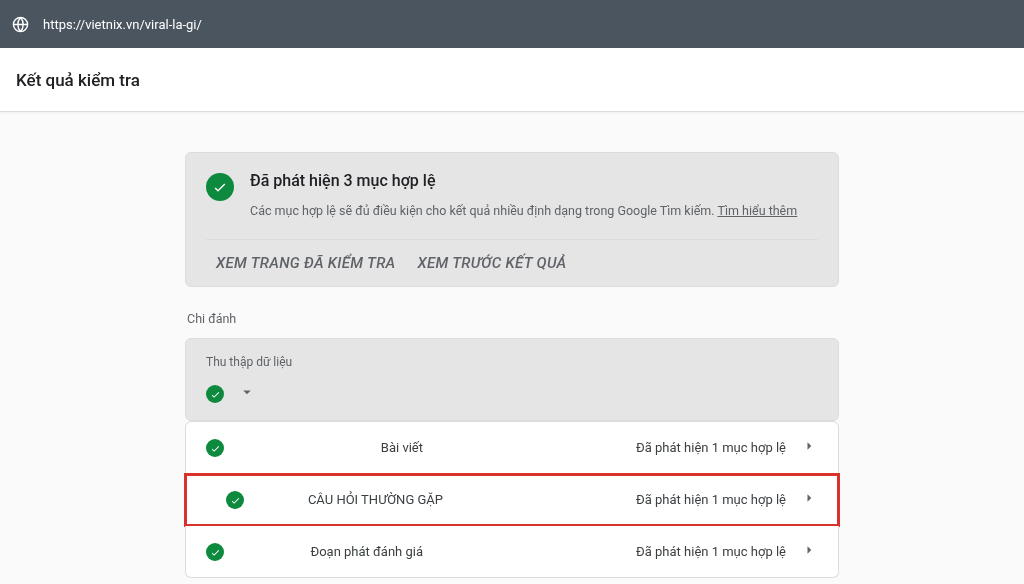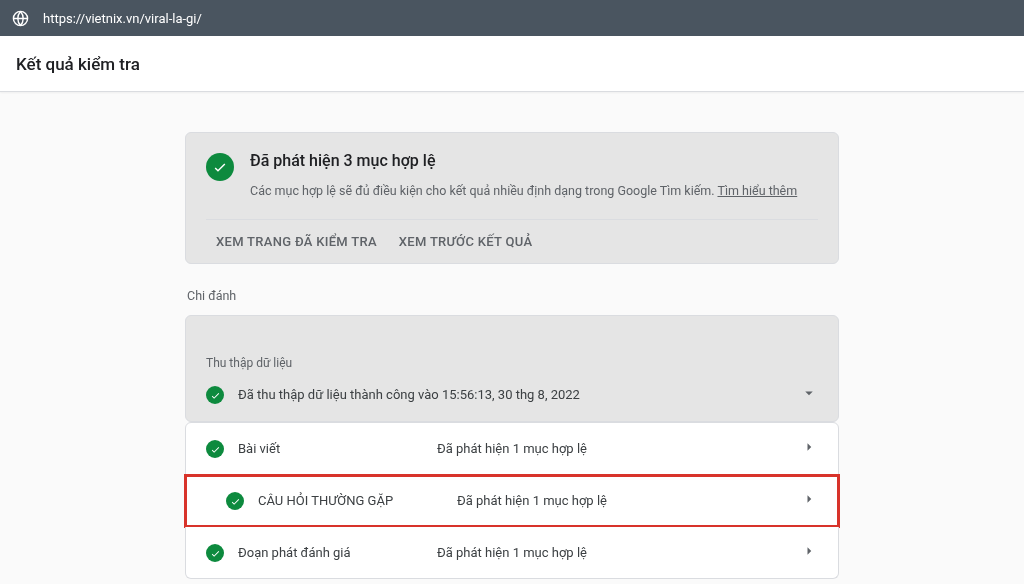--- a/index.html
+++ b/index.html
@@ -7,31 +7,31 @@
     font-family: Roboto, Arial, sans-serif;
     background: #fafafa;
     color: #202124;
     font-size: 13px;
     width: 1024px;
     height: 584px;
     overflow: hidden;
   }
   .url-bar {
     background: #4a5560;
-    height: 36px;
+    height: 48px;
     display: flex;
     align-items: center;
     padding: 0 12px;
     gap: 14px;
   }
   .url-bar .globe { color: #fff; display: flex; align-items: center; }
   .url-bar .url { color: #fff; font-size: 13px; }
   .titlebar {
     background: #fff;
-    height: 56px;
+    height: 64px;
     display: flex;
     align-items: center;
     padding: 0 16px;
     border-bottom: 1px solid #dadce0;
     box-shadow: 0 1px 2px rgba(0,0,0,0.05);
   }
   .titlebar h1 { font-size: 17px; font-weight: 500; color: #202124; }
   .content {
     padding: 40px 0 0 0;
     display: flex;
@@ -63,44 +63,46 @@
   .status-text h2 { font-size: 16px; font-weight: 500; color: #202124; margin-bottom: 4px; }
   .status-text p { font-size: 12.5px; color: #5f6368; line-height: 1.5; margin-top: 12px; }
   .status-text a { color: #5f6368; text-decoration: underline; }
   .action-row {
     border-top: 1px solid #dadce0;
     display: flex;
     padding: 14px 10px;
     gap: 22px;
   }
   .action-btn {
-    font-size: 13px;
+    font-size: 15px;
     font-weight: 500;
     color: #5f6368;
     letter-spacing: 0.3px;
     cursor: pointer;
+    font-style: italic;
   }
   .section-label {
     font-size: 12.5px;
     color: #5f6368;
     margin: 24px 0 12px 2px;
   }
   .crawl-card { padding: 16px 20px; }
-  .crawl-label { font-size: 12px; color: #5f6368; margin-bottom: 14px; margin-top: 24px; }
+  .crawl-label { font-size: 12px; color: #5f6368; margin-bottom: 14px; }
   .crawl-row { display: flex; align-items: center; gap: 14px; }
   .crawl-msg { font-size: 13px; color: #3c4043; flex: 1; }
   .expand { color: #5f6368; }
   .list { display: flex; flex-direction: column; }
   .item {
     background: #fff;
     border: 1px solid #dadce0;
     padding: 15px 20px;
     display: flex;
     align-items: center;
     gap: 14px;
+    text-align: right;
   }
   .item + .item { border-top: none; }
   .item:first-child { border-radius: 6px 6px 0 0; }
   .item:last-child { border-radius: 0 0 6px 6px; }
   .item.highlighted { outline: 3px solid #d8332a; outline-offset: -2px; padding-left: 40px; }
   .item-name { font-size: 13px; color: #3c4043; width: 185px; }
   .item-status { font-size: 13px; color: #3c4043; flex: 1; }
   .chevron { color: #5f6368; }
 </style>
 </head>
@@ -146,21 +148,20 @@
     <div class="section-label">Chi đánh</div>
 
     <div class="card crawl-card">
       <div class="crawl-label">Thu thập dữ liệu</div>
       <div class="crawl-row">
         <div class="check-circle small">
           <svg viewBox="0 0 24 24">
               <path d="M9 16.2l-3.5-3.5L4 14.2 9 19.2 20 8.2l-1.5-1.5z"></path>
             </svg>
         </div>
-        <span class="crawl-msg">Đã thu thập dữ liệu thành công vào 15:56:13, 30 thg 8, 2022</span>
         <span class="expand">
           <svg width="18" height="18" viewBox="0 0 24 24" fill="#5f6368">
               <path d="M7 10l5 5 5-5z"></path>
             </svg>
         </span>
       </div>
     </div>
 
 
     <div class="list">

